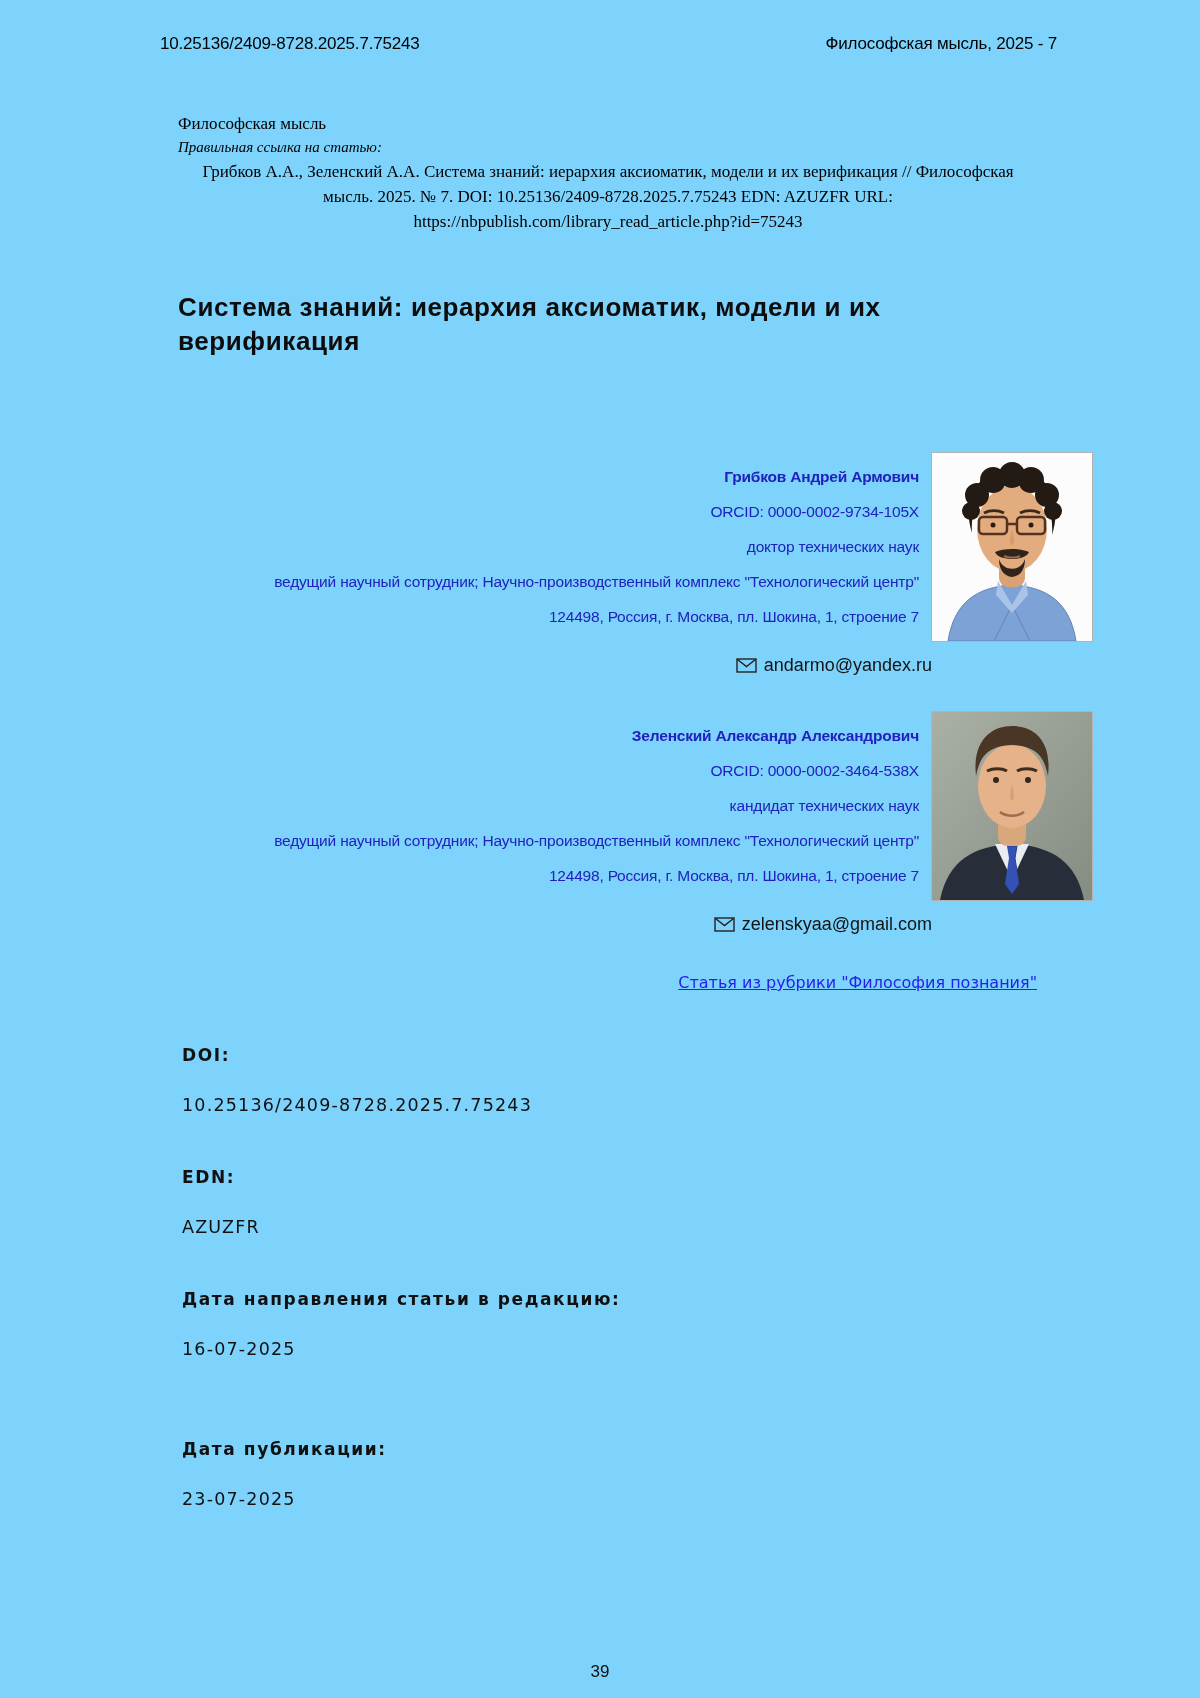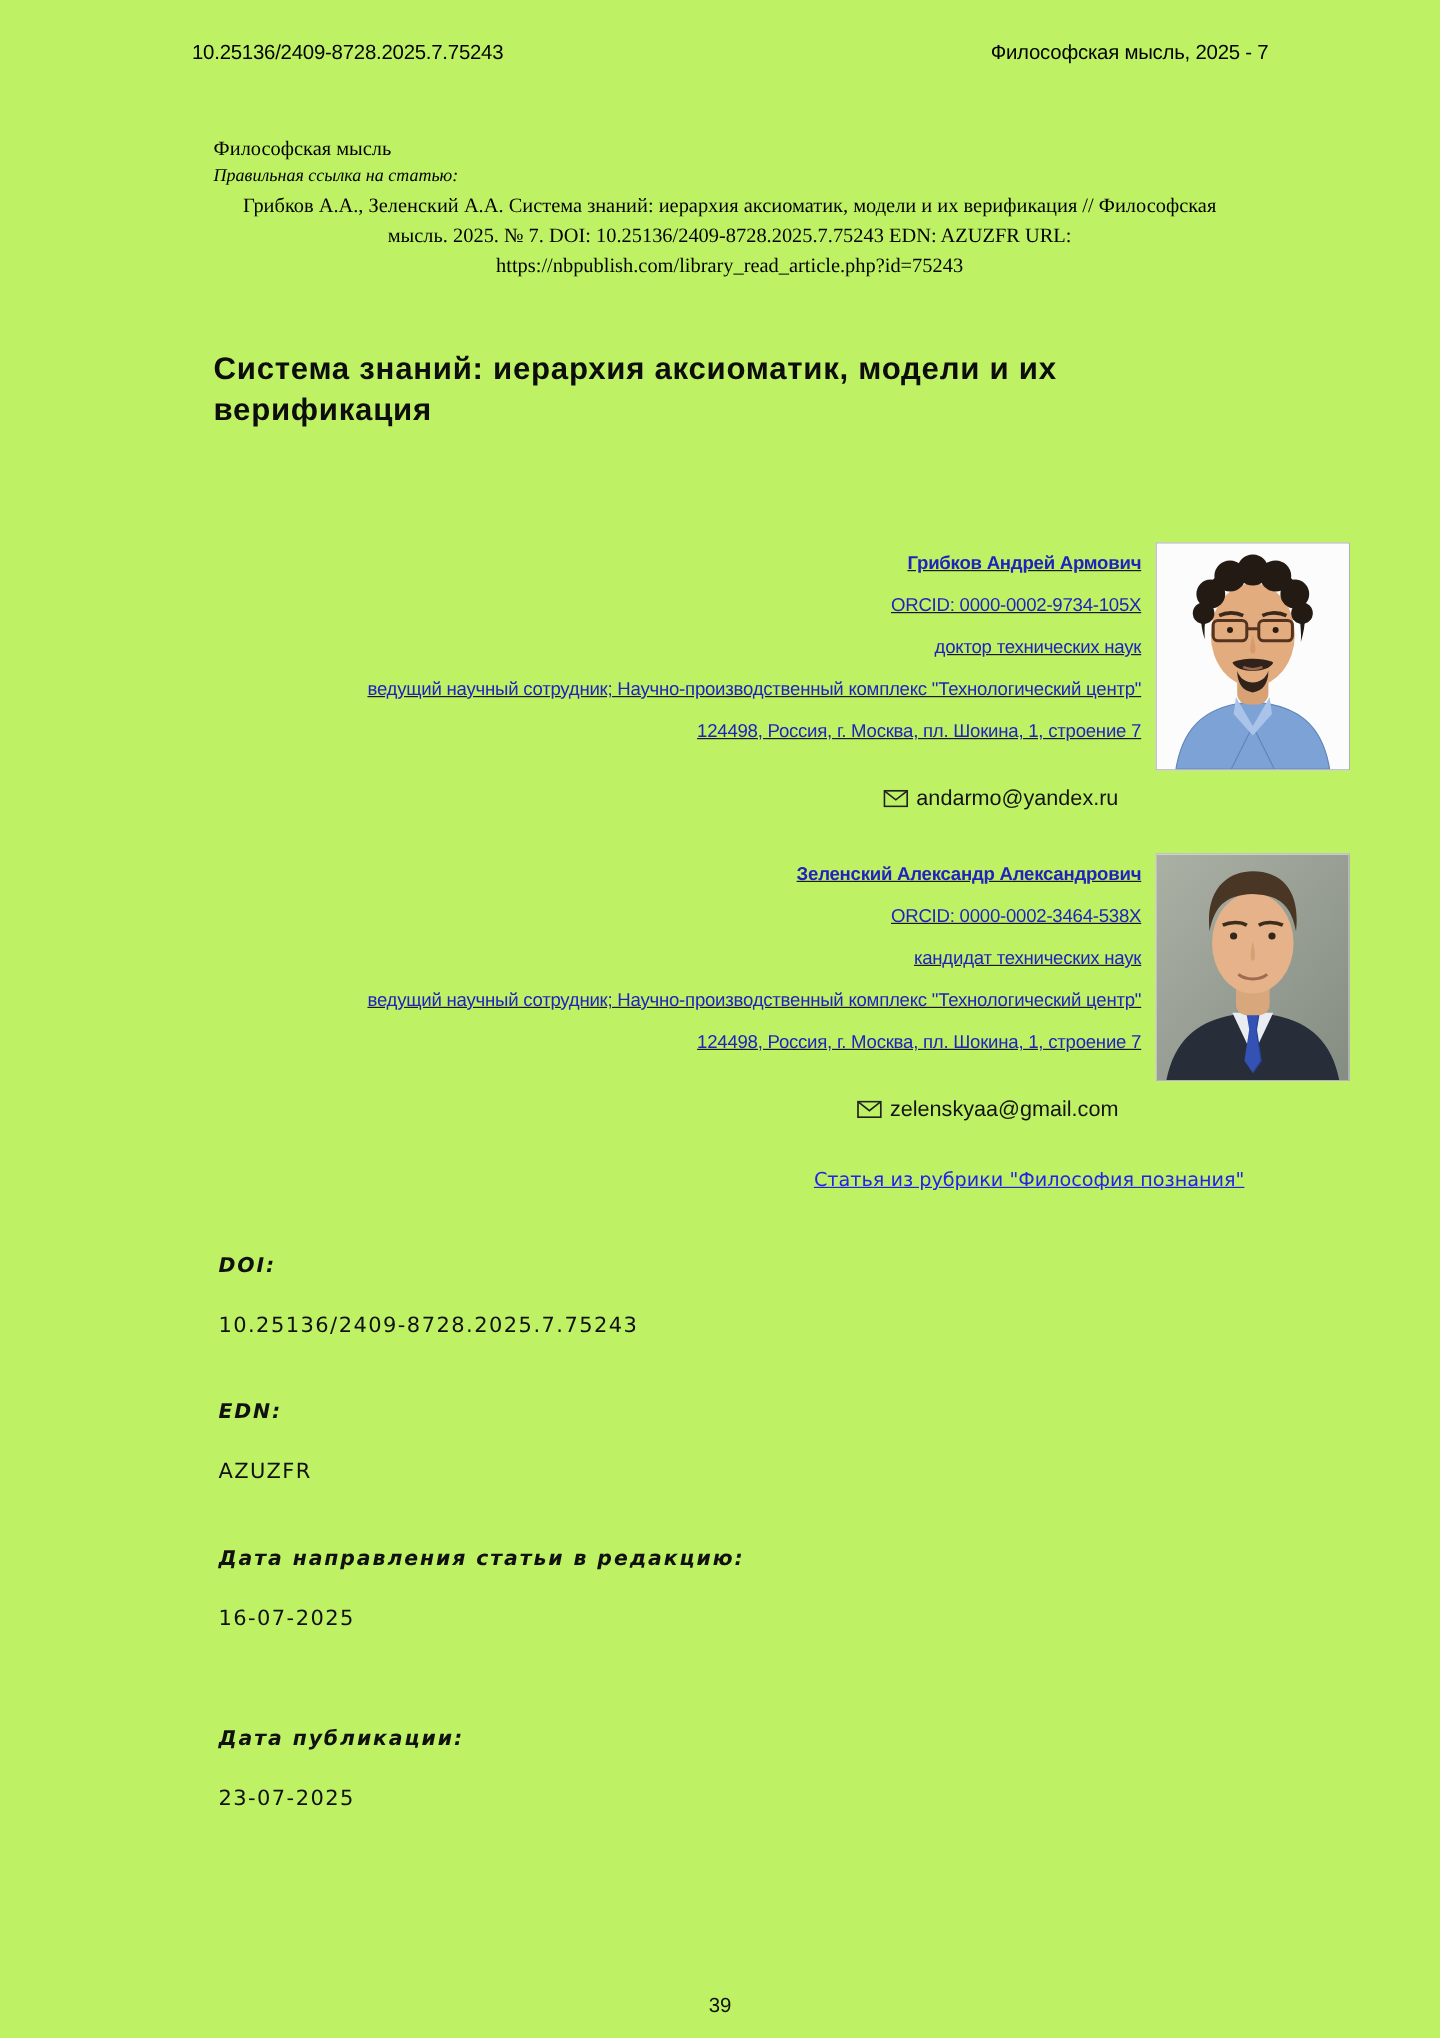--- a/index.html
+++ b/index.html
@@ -2,21 +2,21 @@
 <html lang="ru"><head>
 <meta charset="utf-8">
 <style>
   * { margin: 0; padding: 0; box-sizing: border-box; }
   html,body { background: #ffffff; }
   .page {
     position: relative;
     width: 1200px;
     height: 1698px;
     margin: 0 auto;
-    background: #bef264;
+    background: #7dd3fc;
     color: #1a1a1a;
     overflow: hidden;
     font-family: "Liberation Sans", sans-serif;
   }
   
   .hdr {
     display: flex;
     justify-content: space-between;
     padding: 34px 143px 0 160px;
     font-size: 17px;
@@ -41,23 +41,22 @@
     font-weight: bold;
     line-height: 34px;
     letter-spacing: 0.6px;
     color: #0d0d0d;
   }
   
   .authors { margin-top: 94px; }
   .author-row {
     display: flex;
     justify-content: flex-end;
-    align-items: flex-start;
-    padding-right: 75px;
-    text-decoration: underline;
+    align-items: flex-end;
+    padding-right: 107px;
   }
   .author-info {
     text-align: right;
     padding-top: 8px;
     color: #2121bd;
     font-size: 15.5px;
     letter-spacing: -0.2px;
     white-space: nowrap;
   }
   .author-info p { margin: 0 0 16px 0; line-height: 19px; }
@@ -94,21 +93,20 @@
   .meta {
     margin: 52px 163px 0 182px;
     font-family: "DejaVu Sans", sans-serif;
     color: #111111;
   }
   .meta .label {
     font-weight: bold;
     font-size: 17px;
     letter-spacing: 1.6px;
     line-height: 22px;
-    font-style: italic;
   }
   .meta .value {
     font-size: 17.5px;
     letter-spacing: 1.2px;
     line-height: 22px;
     margin-top: 28px;
   }
   .msec { margin-top: 50px; }
   .msec:first-child { margin-top: 0; }
   .msec.gap-lg { margin-top: 78px; }

